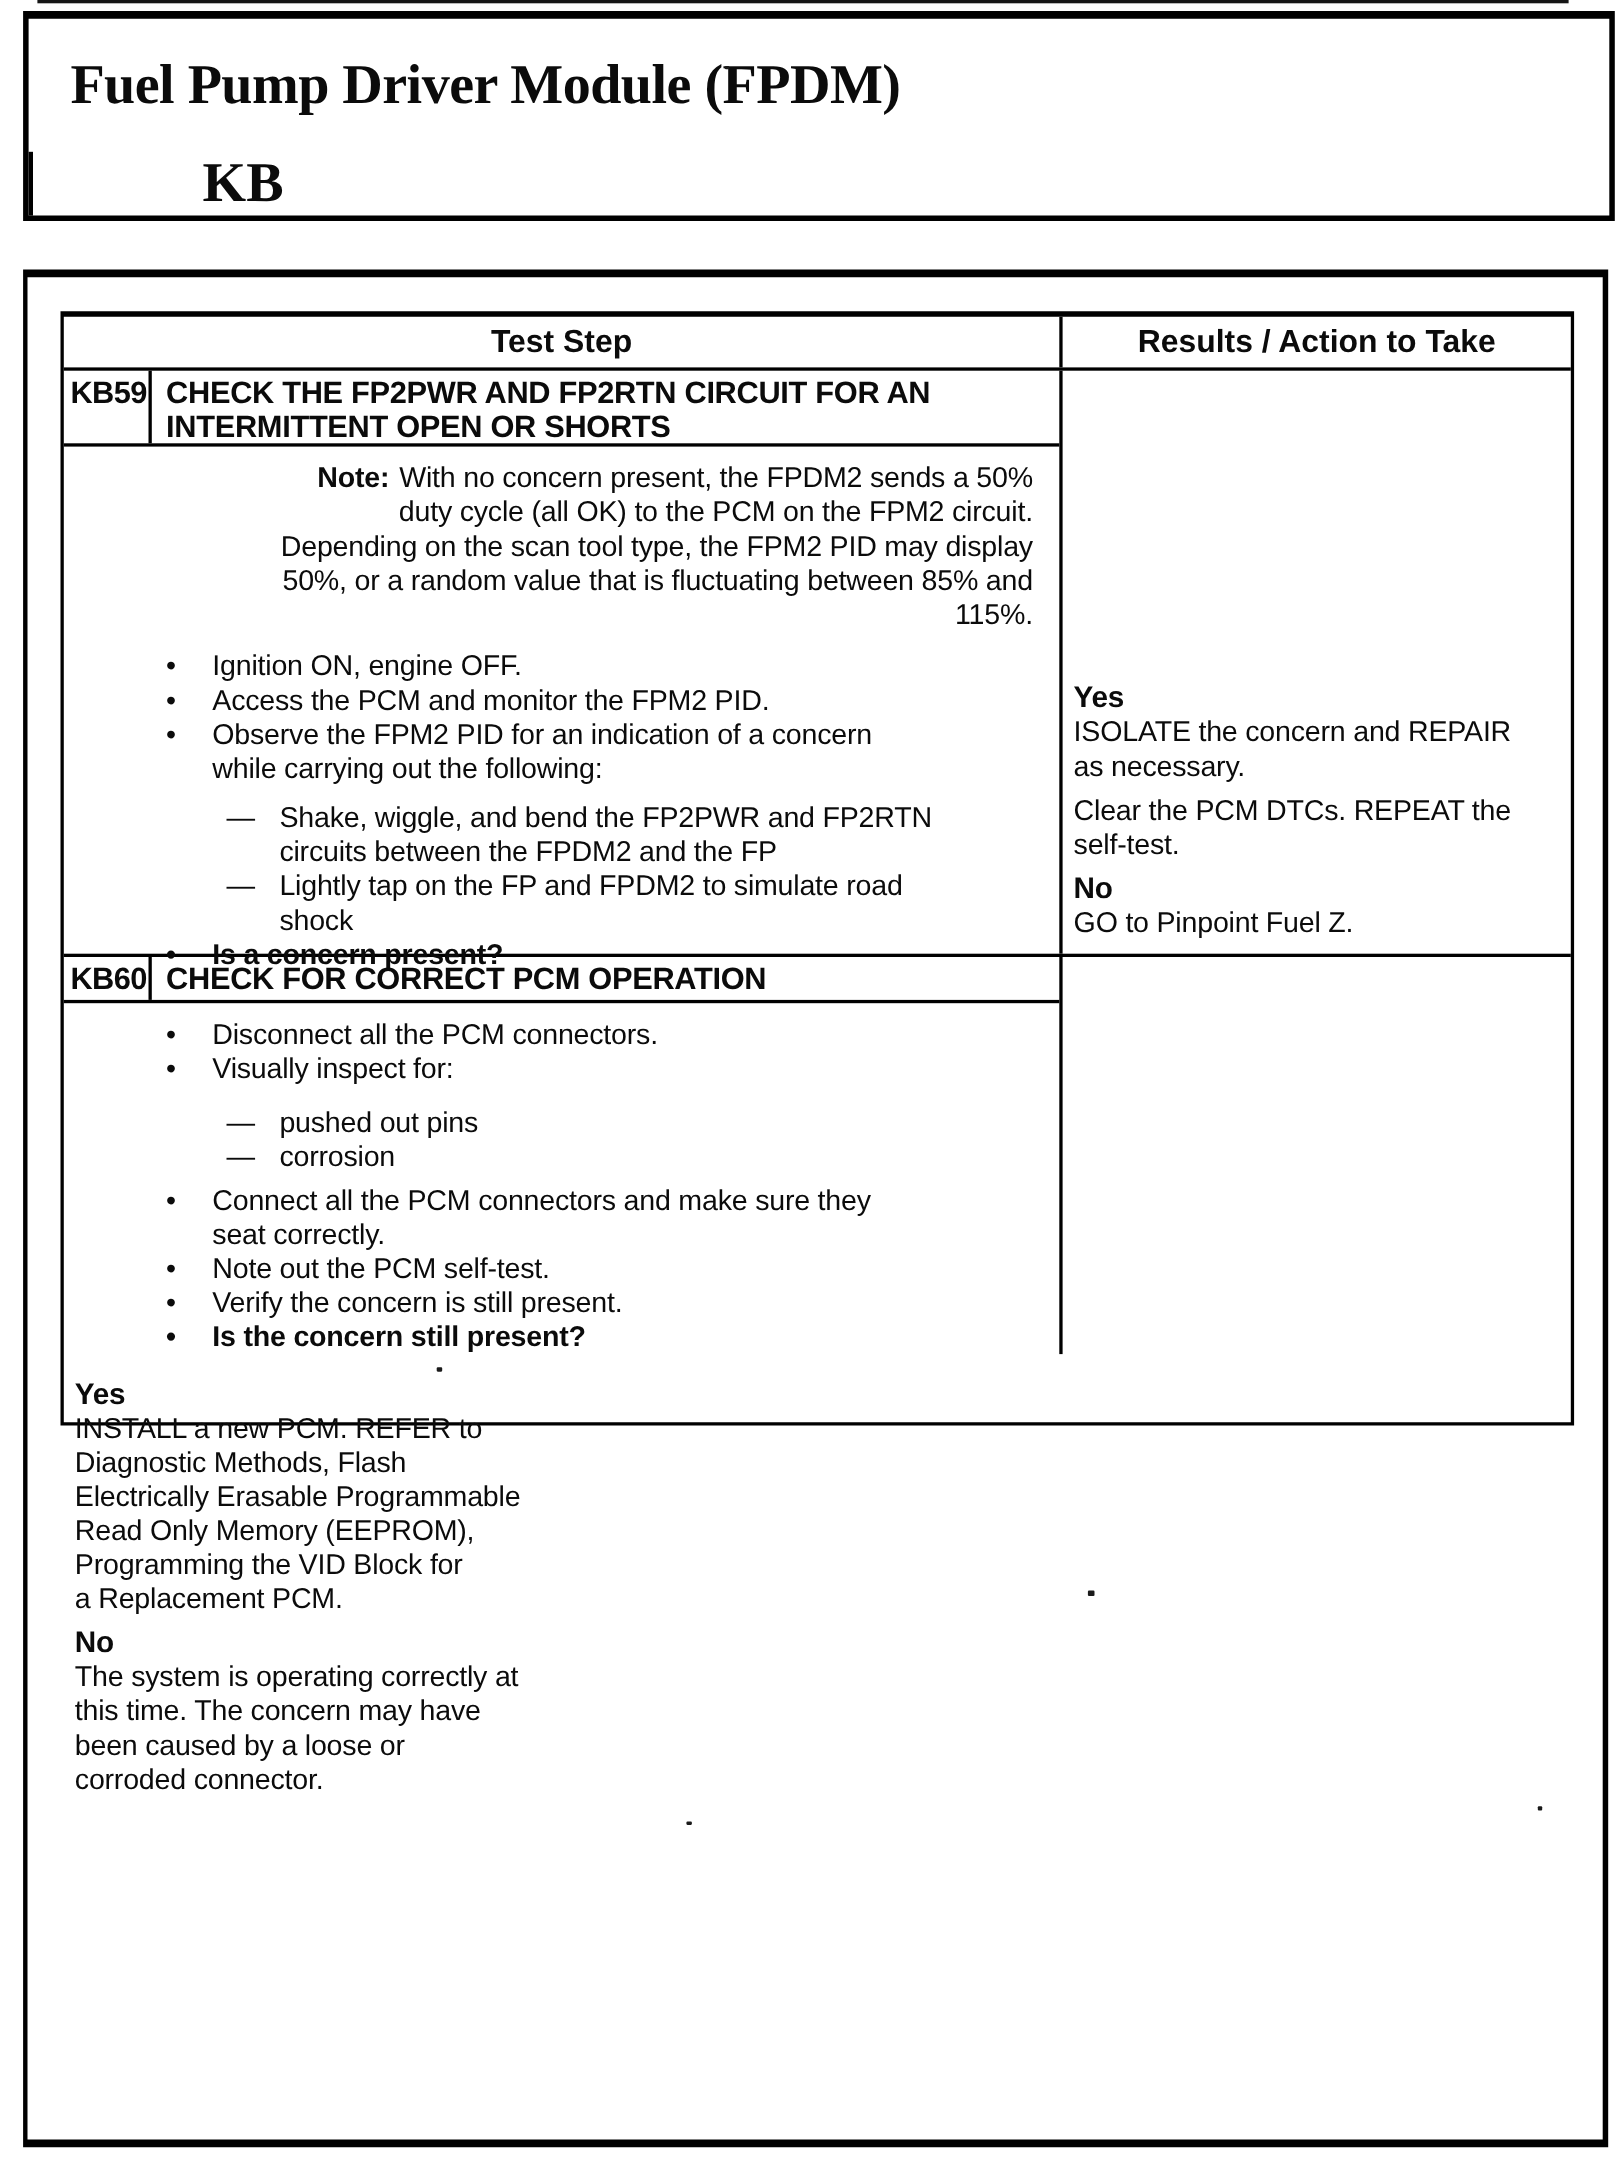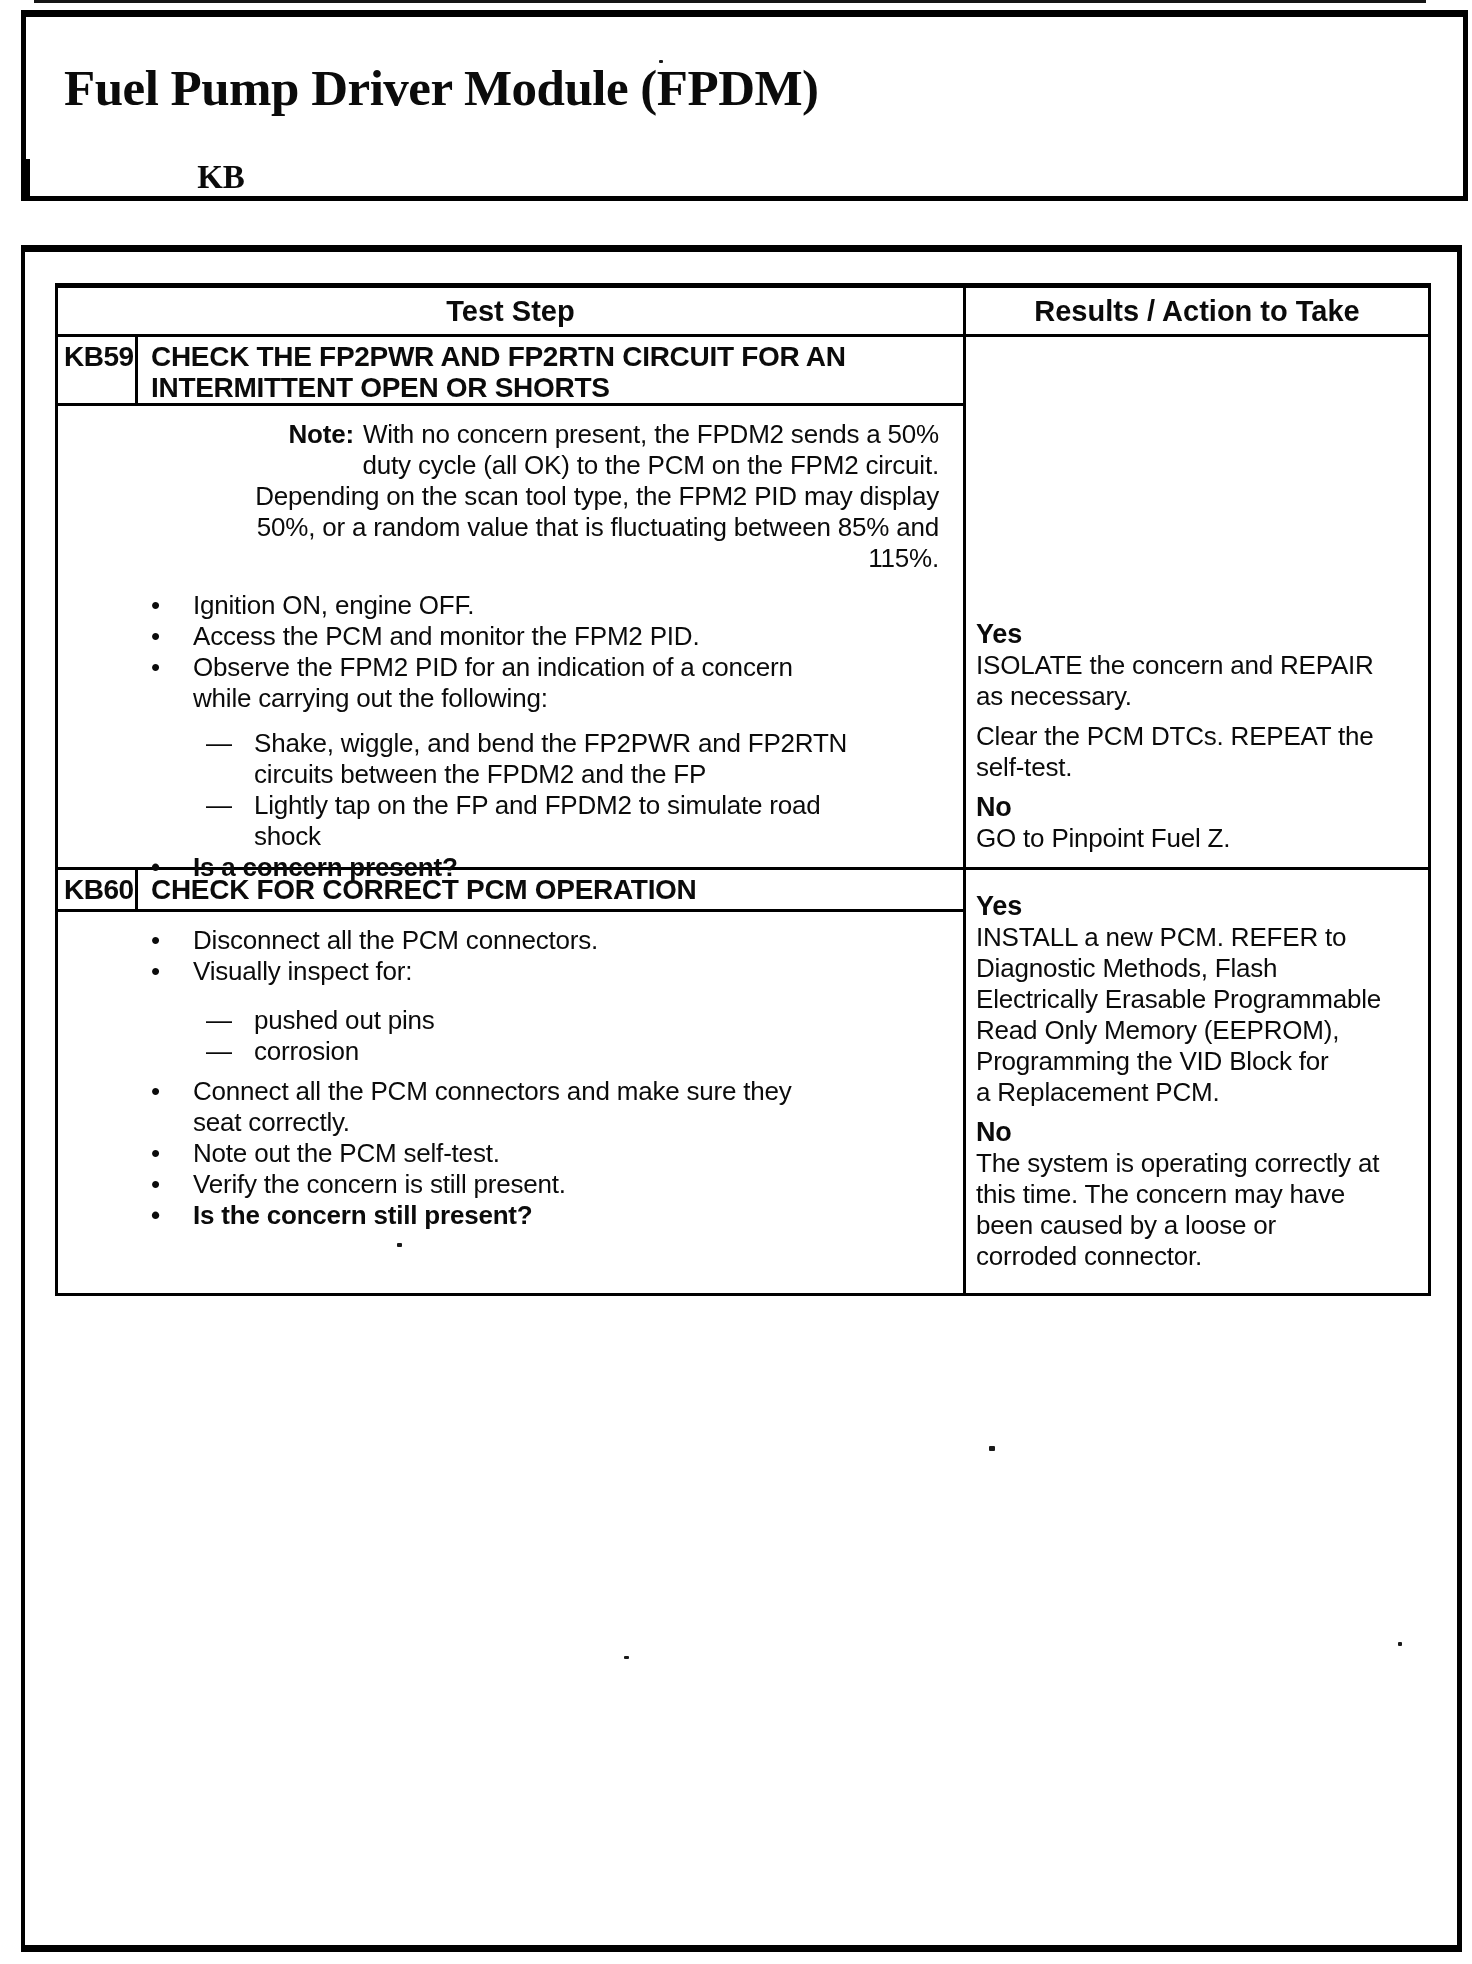--- a/index.html
+++ b/index.html
@@ -22,21 +22,21 @@
     display:flex;background:#fff;flex-direction:column;
   }
   .header-title-cell{flex:1;display:flex;align-items:center;padding-left:38px;box-sizing:border-box;}
   .doc-title{
     font-family:"Liberation Serif",serif;font-weight:bold;
     font-size:51px;letter-spacing:-0.5px;margin:0;
   }
   .header-code-cell{
     width:386px;border-left:4px solid #000;box-sizing:border-box;
     display:flex;align-items:center;justify-content:center;
-    font-family:"Liberation Serif",serif;font-weight:bold;font-size:33px;
+    font-family:"Liberation Serif",serif;font-weight:bold;font-size:51px;
   }
 
   
   .outer-box{
     position:absolute;left:21px;top:245px;width:1441px;height:1707px;
     border:4px solid #000;border-top-width:7px;border-bottom-width:7px;border-right-width:5px;
     box-sizing:border-box;background:#fff;
   }
 
   
@@ -45,21 +45,21 @@
     border:3px solid #000;border-top-width:5px;box-sizing:border-box;background:#fff;
   }
   .thead{display:flex;border-bottom:3px solid #000;height:46px;text-align:right;}
   .th{display:flex;align-items:center;justify-content:center;font-weight:bold;font-size:29px;}
   .th-test-step{width:908px;border-right:3px solid #000;box-sizing:border-box;}
   .th-results{flex:1;}
 
   .row-group{display:flex;}
   .row-group + .row-group{border-top:3px solid #000;}
   .rg-kb59{height:530px;}
-  .rg-kb60{height:423px;}
+  .rg-kb60{height:423px;flex-direction:column;}
 
   .left-col{width:908px;border-right:3px solid #000;box-sizing:border-box;}
   .right-col{flex:1;box-sizing:border-box;font-size:26px;line-height:31px;letter-spacing:-0.2px;padding-left:10px;padding-right:5px;}
   .rg-kb59 .right-col{padding-top:282px;}
   .rg-kb60 .right-col{padding-top:21px;}
 
   .step-heading{display:flex;border-bottom:3px solid #000;}
   .rg-kb59 .step-heading{height:66px;}
   .rg-kb60 .step-heading{height:39px;}
   .step-id{

